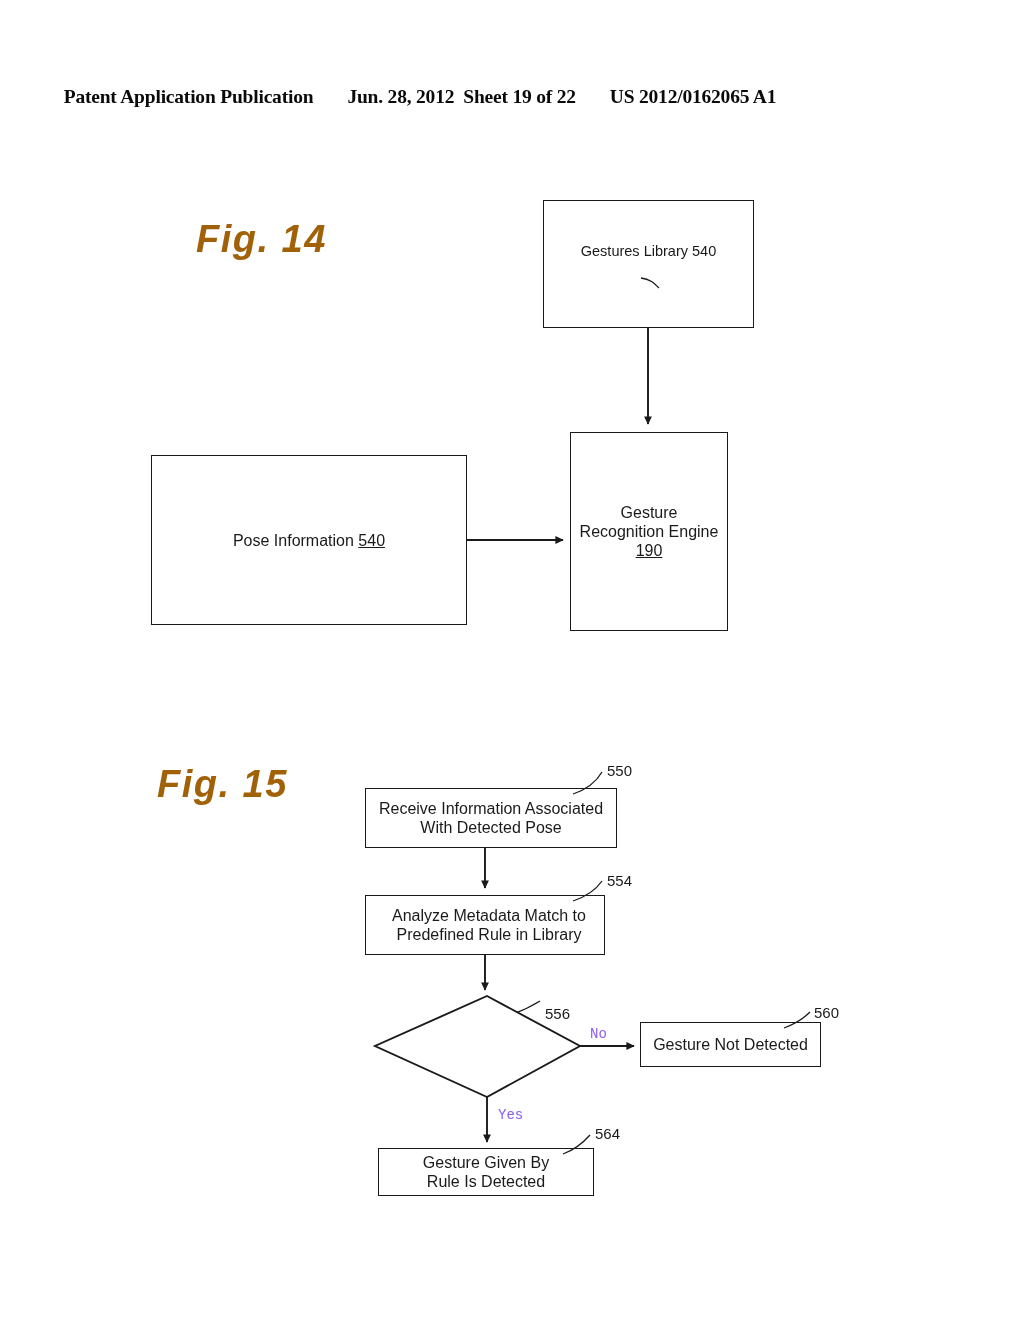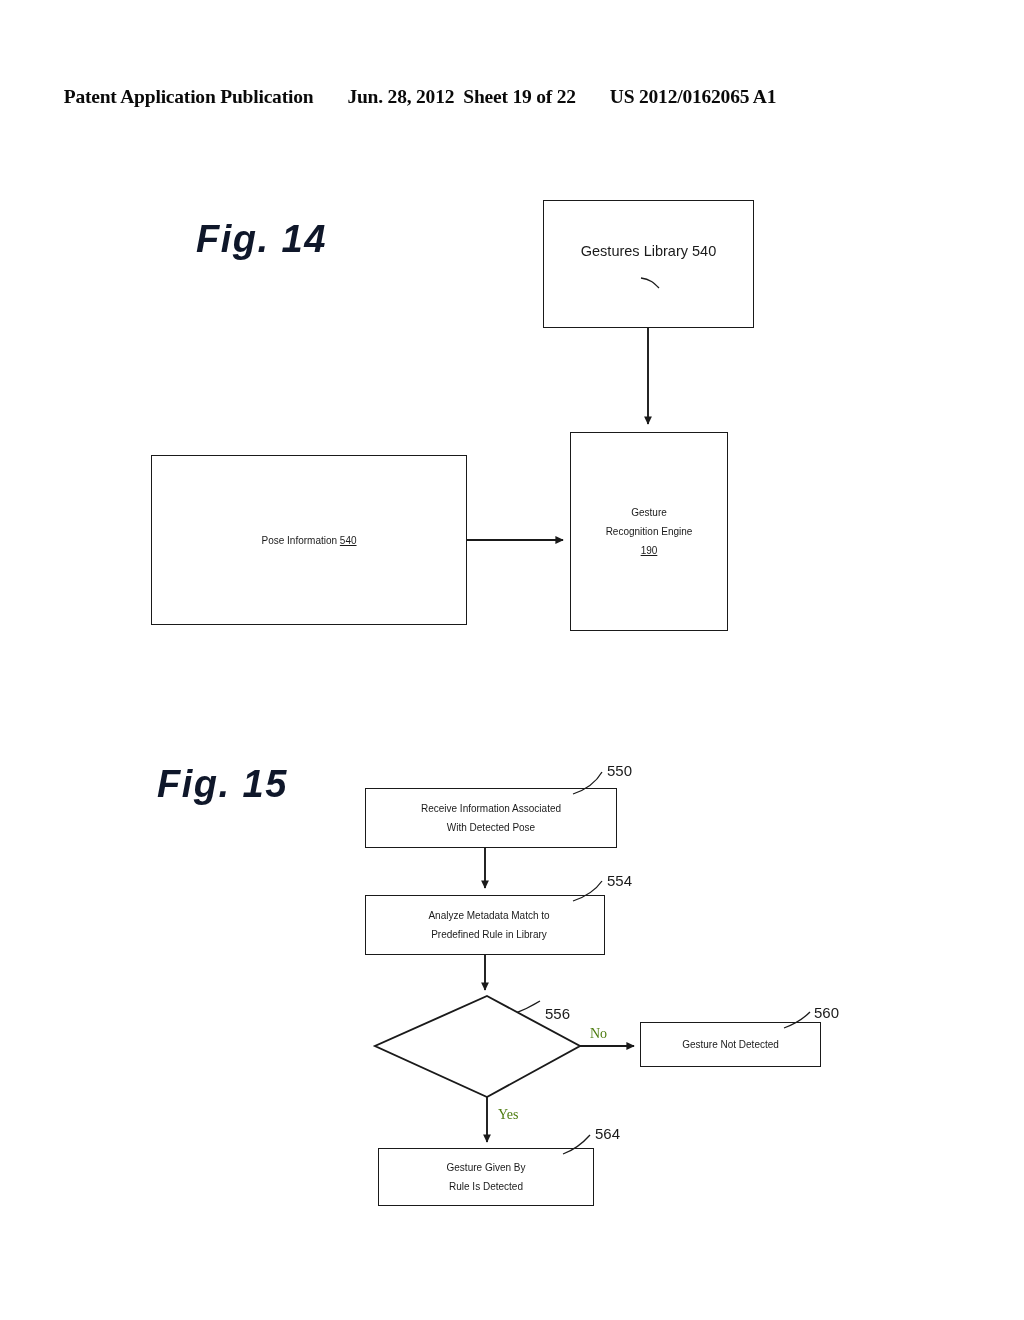--- a/index.html
+++ b/index.html
@@ -36,40 +36,40 @@
   .page-header .hdr-sheet { margin-right: 34px; }
 
   
   .fig-caption {
     position: absolute;
     font-family: "Liberation Sans", sans-serif;
     font-style: italic;
     font-weight: bold;
     font-size: 38px;
     letter-spacing: 1.5px;
-    color: #0f172a;
+    color: #a16207;
     white-space: nowrap;
   }
   #fig14-caption { left: 196px; top: 218px; }
   #fig15-caption { left: 157px; top: 763px; }
 
   
   .node-box {
     position: absolute;
     box-sizing: border-box;
     border: 1.6px solid #1a1a1a;
     background: #ffffff;
     display: flex;
     align-items: center;
     justify-content: center;
     text-align: center;
   }
   .node-label {
     font-family: "Liberation Sans", sans-serif;
-    font-size: 10px;
+    font-size: 16px;
     line-height: 19px;
     color: #1a1a1a;
     padding: 0 6px;
     white-space: pre-line;
   }
   .node-label .ref-num { text-decoration: underline; }
 
   
   #box-gestures-library { left: 543px; top: 200px; width: 211px; height: 128px; }
   #gestures-library-title {
@@ -90,21 +90,21 @@
     top: 0;
     width: 1024px;
     height: 1320px;
     pointer-events: none;
   }
 
   
   #box-receive-info   { left: 365px; top: 788px;  width: 252px; height: 60px; }
   #box-analyze-meta   { left: 365px; top: 895px;  width: 240px; height: 60px; padding-left: 8px; }
   #box-not-detected   { left: 640px; top: 1022px; width: 181px; height: 45px; }
-  #box-rule-detected  { left: 378px; top: 1148px; width: 216px; height: 58px; }
+  #box-rule-detected  { left: 378px; top: 1148px; width: 216px; height: 48px; }
 
   
   #diamond-label {
     position: absolute;
     left: 383px;
     top: 1013px;
     width: 192px;
     text-align: center;
     font-family: "Liberation Sans", sans-serif;
     font-size: 13.5px;
@@ -123,23 +123,23 @@
   }
   #ref-550 { left: 607px; top: 762px; }
   #ref-554 { left: 607px; top: 872px; }
   #ref-556 { left: 545px; top: 993px; margin-top: 12px; }
   #ref-560 { left: 814px; top: 1004px; }
   #ref-564 { left: 595px; top: 1125px; }
 
   
   .branch-label {
     position: absolute;
-    font-family: Liberation Serif, serif;
+    font-family: Liberation Mono, monospace;
     font-size: 14px;
-    color: #4d7c0f;
+    color: #8b5cf6;
   }
   #branch-no  { left: 590px; top: 1026px; }
   #branch-yes { left: 498px; top: 1107px; }
 </style>
 </head>
 <body>
 
 <div class="page-header">
   <span class="hdr-pub">Patent Application Publication</span><span class="hdr-date">Jun. 28, 2012</span><span class="hdr-sheet">Sheet 19 of 22</span><span class="hdr-num">US 2012/0162065 A1</span>
 </div>

